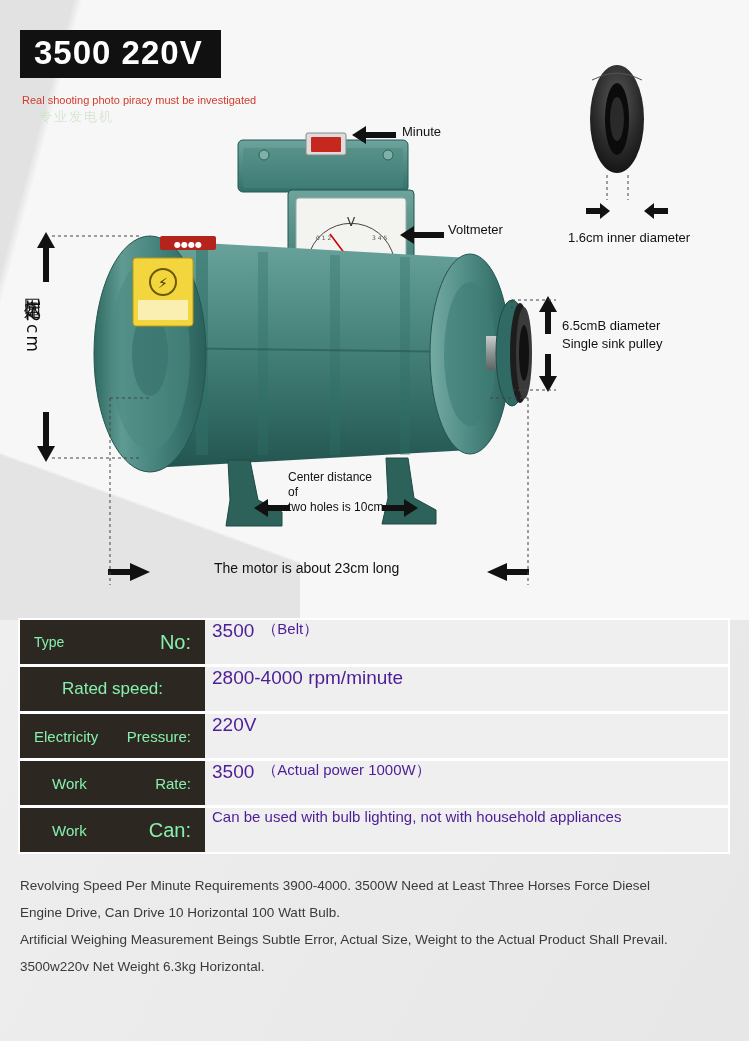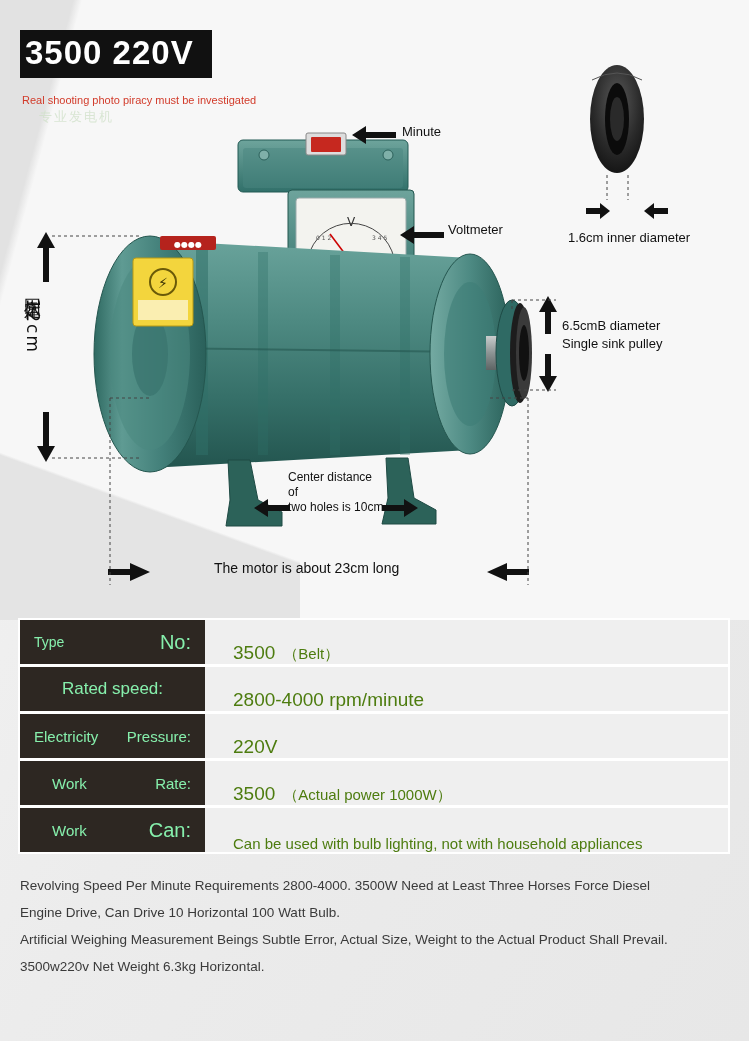--- a/index.html
+++ b/index.html
@@ -21,21 +21,21 @@
   }
   .bg-wedge2{
     position:absolute;left:0;top:440px;width:300px;height:180px;
     background:linear-gradient(200deg,#f7f7f7 0%,#f7f7f7 42%,#e4e4e4 43%,#e4e4e4 100%);
   }
 
   
   .title-banner{
     position:absolute;left:20px;top:30px;
     background:#111;color:#fff;
-    padding:4px 18px 6px 5px;
+    padding:4px 18px 6px 14px;
     font-size:33px;font-weight:bold;letter-spacing:1px;
     font-family:"Liberation Sans", sans-serif;
   }
   .warn-text{
     position:absolute;left:22px;top:94px;
     color:#d23b2a;font-size:11px;
   }
   .watermark{
     position:absolute;left:39px;top:108px;
     font-size:13px;color:#cfe0c8;opacity:.75;letter-spacing:2px;
@@ -69,23 +69,23 @@
   .spec-key{
     width:185px;min-height:44px;
     background:#2d2722;color:#86efac;
     display:flex;align-items:center;justify-content:space-between;
     padding:0 14px;box-sizing:border-box;
     font-size:15px;
   }
   .spec-key .k2{font-size:15px;}
   .spec-val{
     flex:1;background:#efefef;
-    display:flex;align-items:flex-end;
-    padding:0 28px;box-sizing:border-box;
-    font-size:19px;color:#4d7c0f;
+    display:flex;align-items:flex-start;
+    padding:0 7px;box-sizing:border-box;
+    font-size:19px;color:#4c1d95;
   }
   .spec-val .sub{font-size:15px;margin-left:8px;}
   .spec-val.tiny{font-size:15px;}
   .row-type .spec-key{font-size:14px;}
   .row-type .spec-key .k2{font-size:20px;}
   .row-speed .spec-key{justify-content:center;font-size:17px;}
   .row-work1 .spec-key,.row-work2 .spec-key{font-size:15px;padding-left:32px;}
   .row-work2 .spec-key .k2{font-size:20px;}
 
   
@@ -287,18 +287,18 @@
         <span>Work</span>
         <span class="k2">Can:</span>
       </div>
       <div class="spec-val tiny">
         <span>Can be used with bulb lighting, not with household appliances</span>
       </div>
     </div>
   </div>
 
   <div class="notes">
-    <div>Revolving Speed Per Minute Requirements 2800-4000. 3500W Need at Least Three Horses Force Diesel</div>
+    <div>Revolving Speed Per Minute Requirements 3900-4000. 3500W Need at Least Three Horses Force Diesel</div>
     <div>Engine Drive, Can Drive 10 Horizontal 100 Watt Bulb.</div>
     <div>Artificial Weighing Measurement Beings Subtle Error, Actual Size, Weight to the Actual Product Shall Prevail.</div>
     <div>3500w220v Net Weight 6.3kg Horizontal.</div>
   </div>
 </div>
 
 </body></html>

